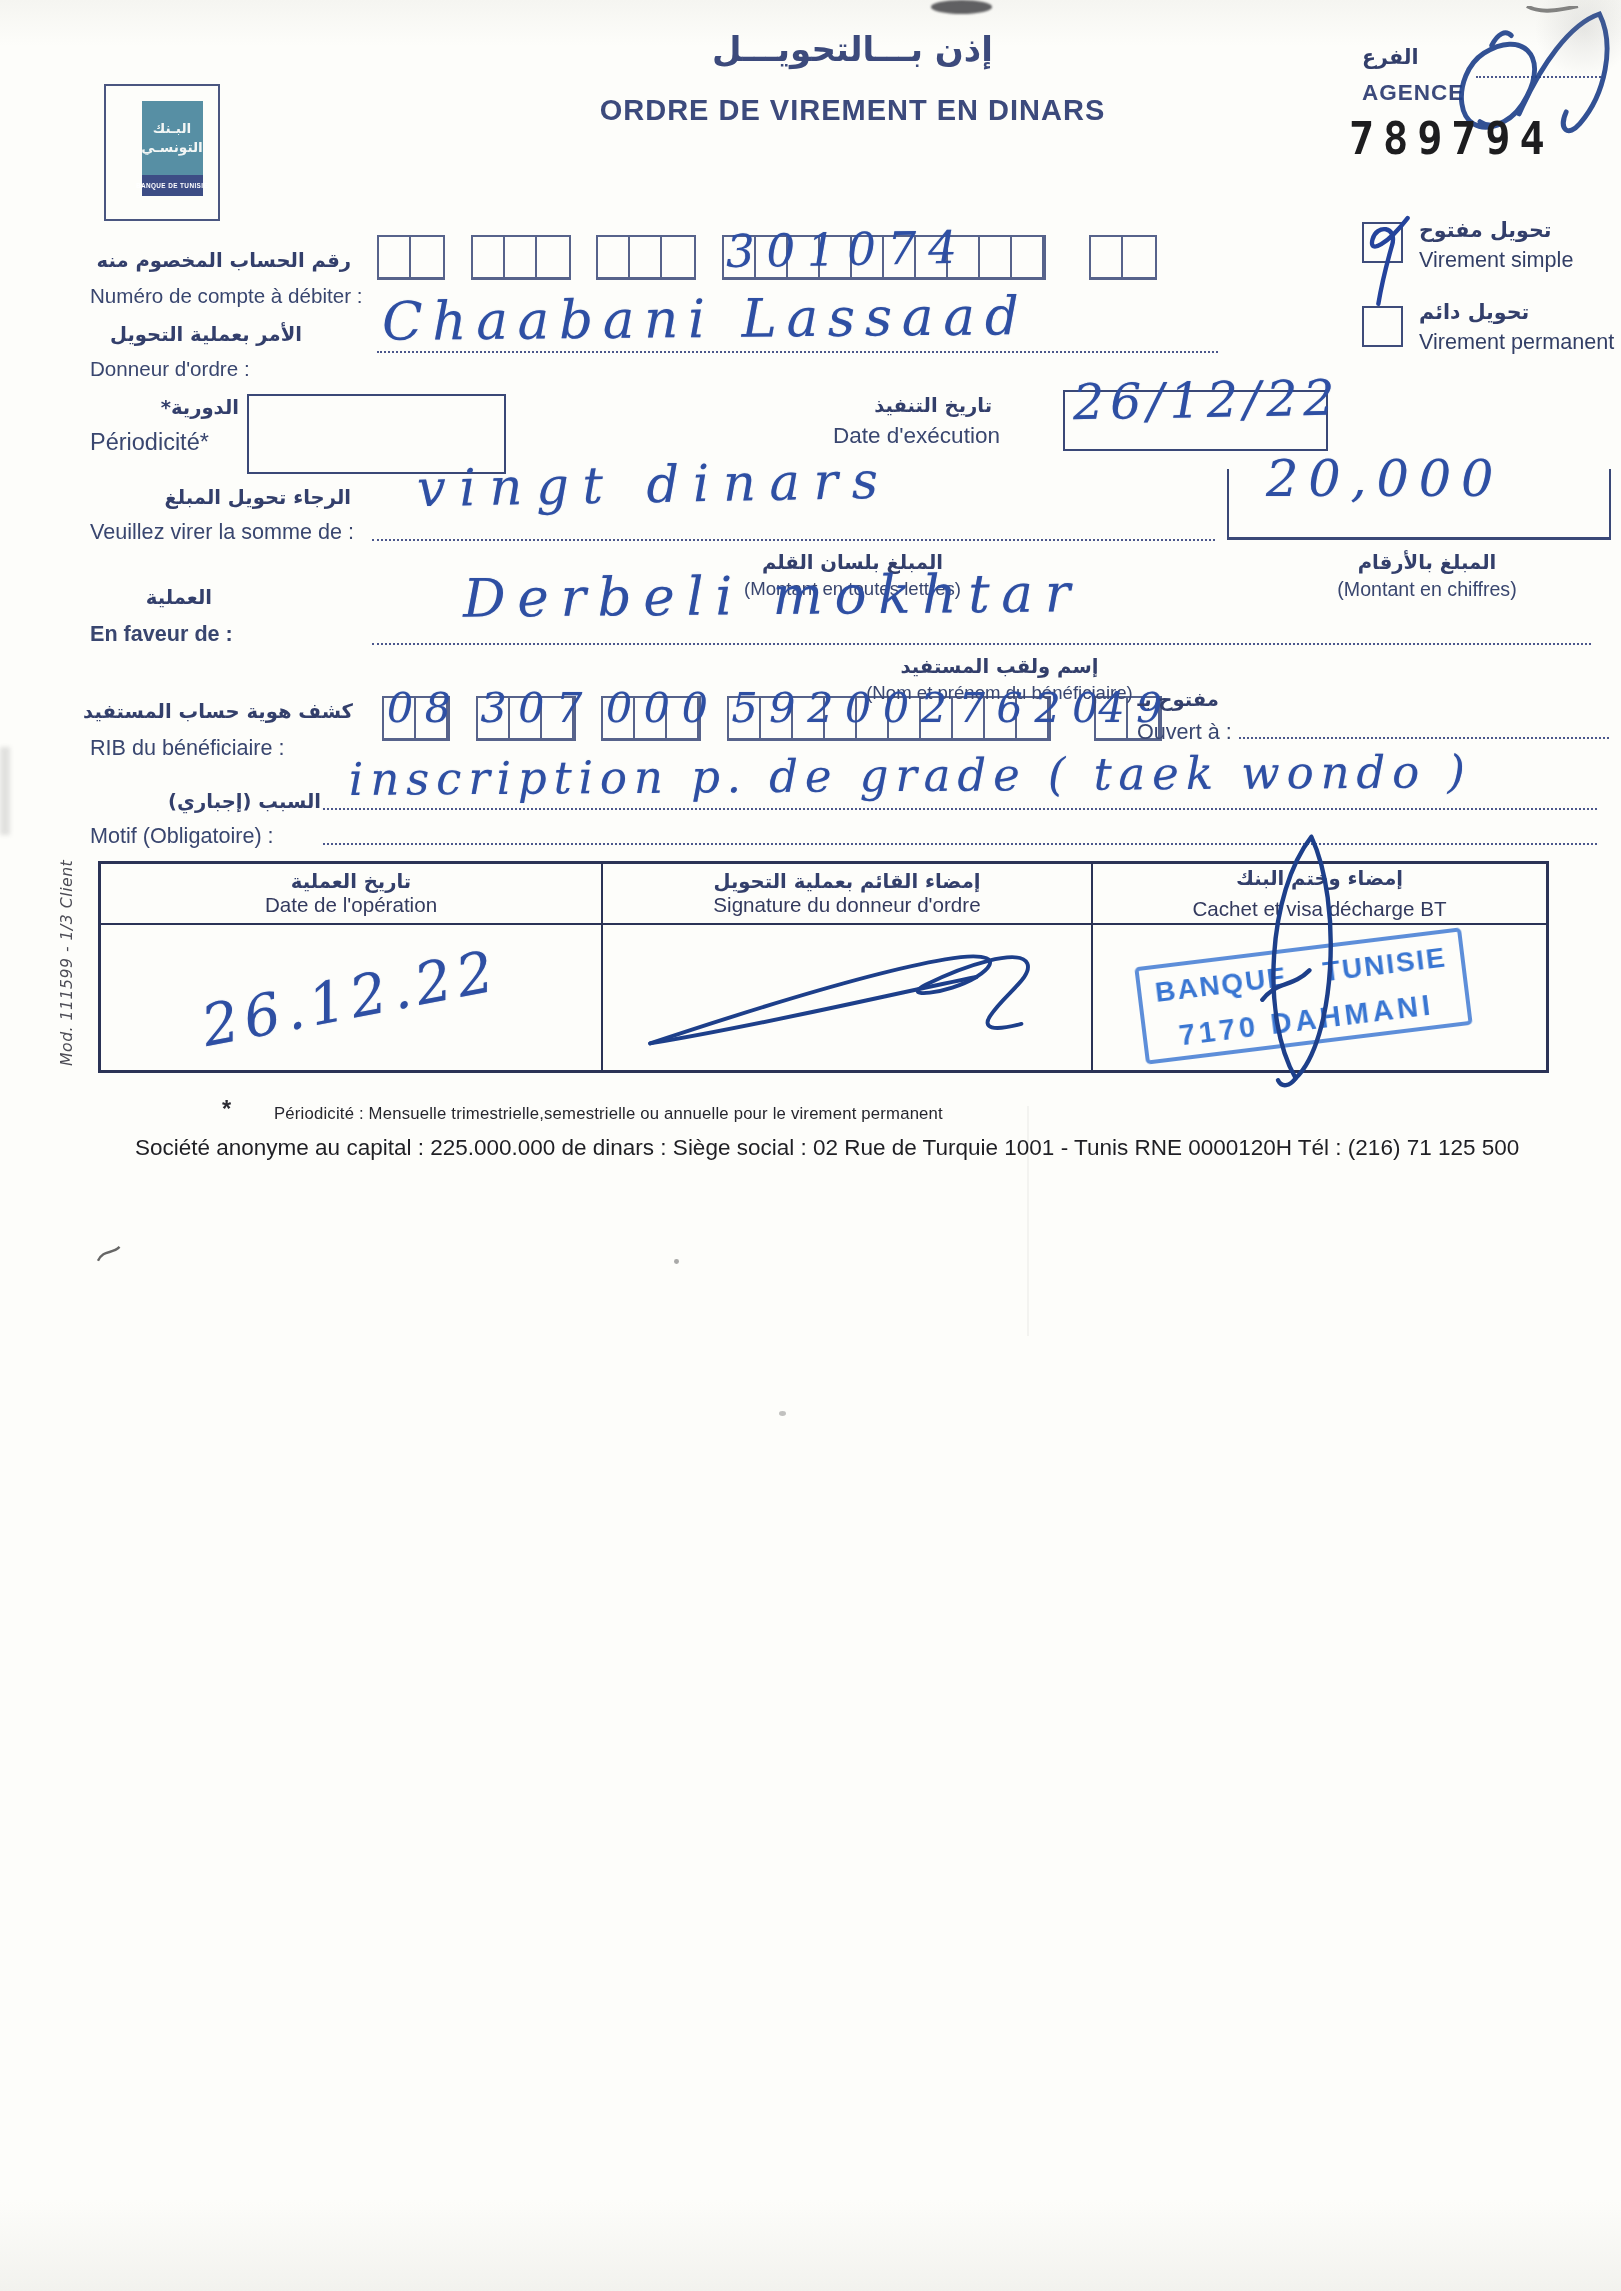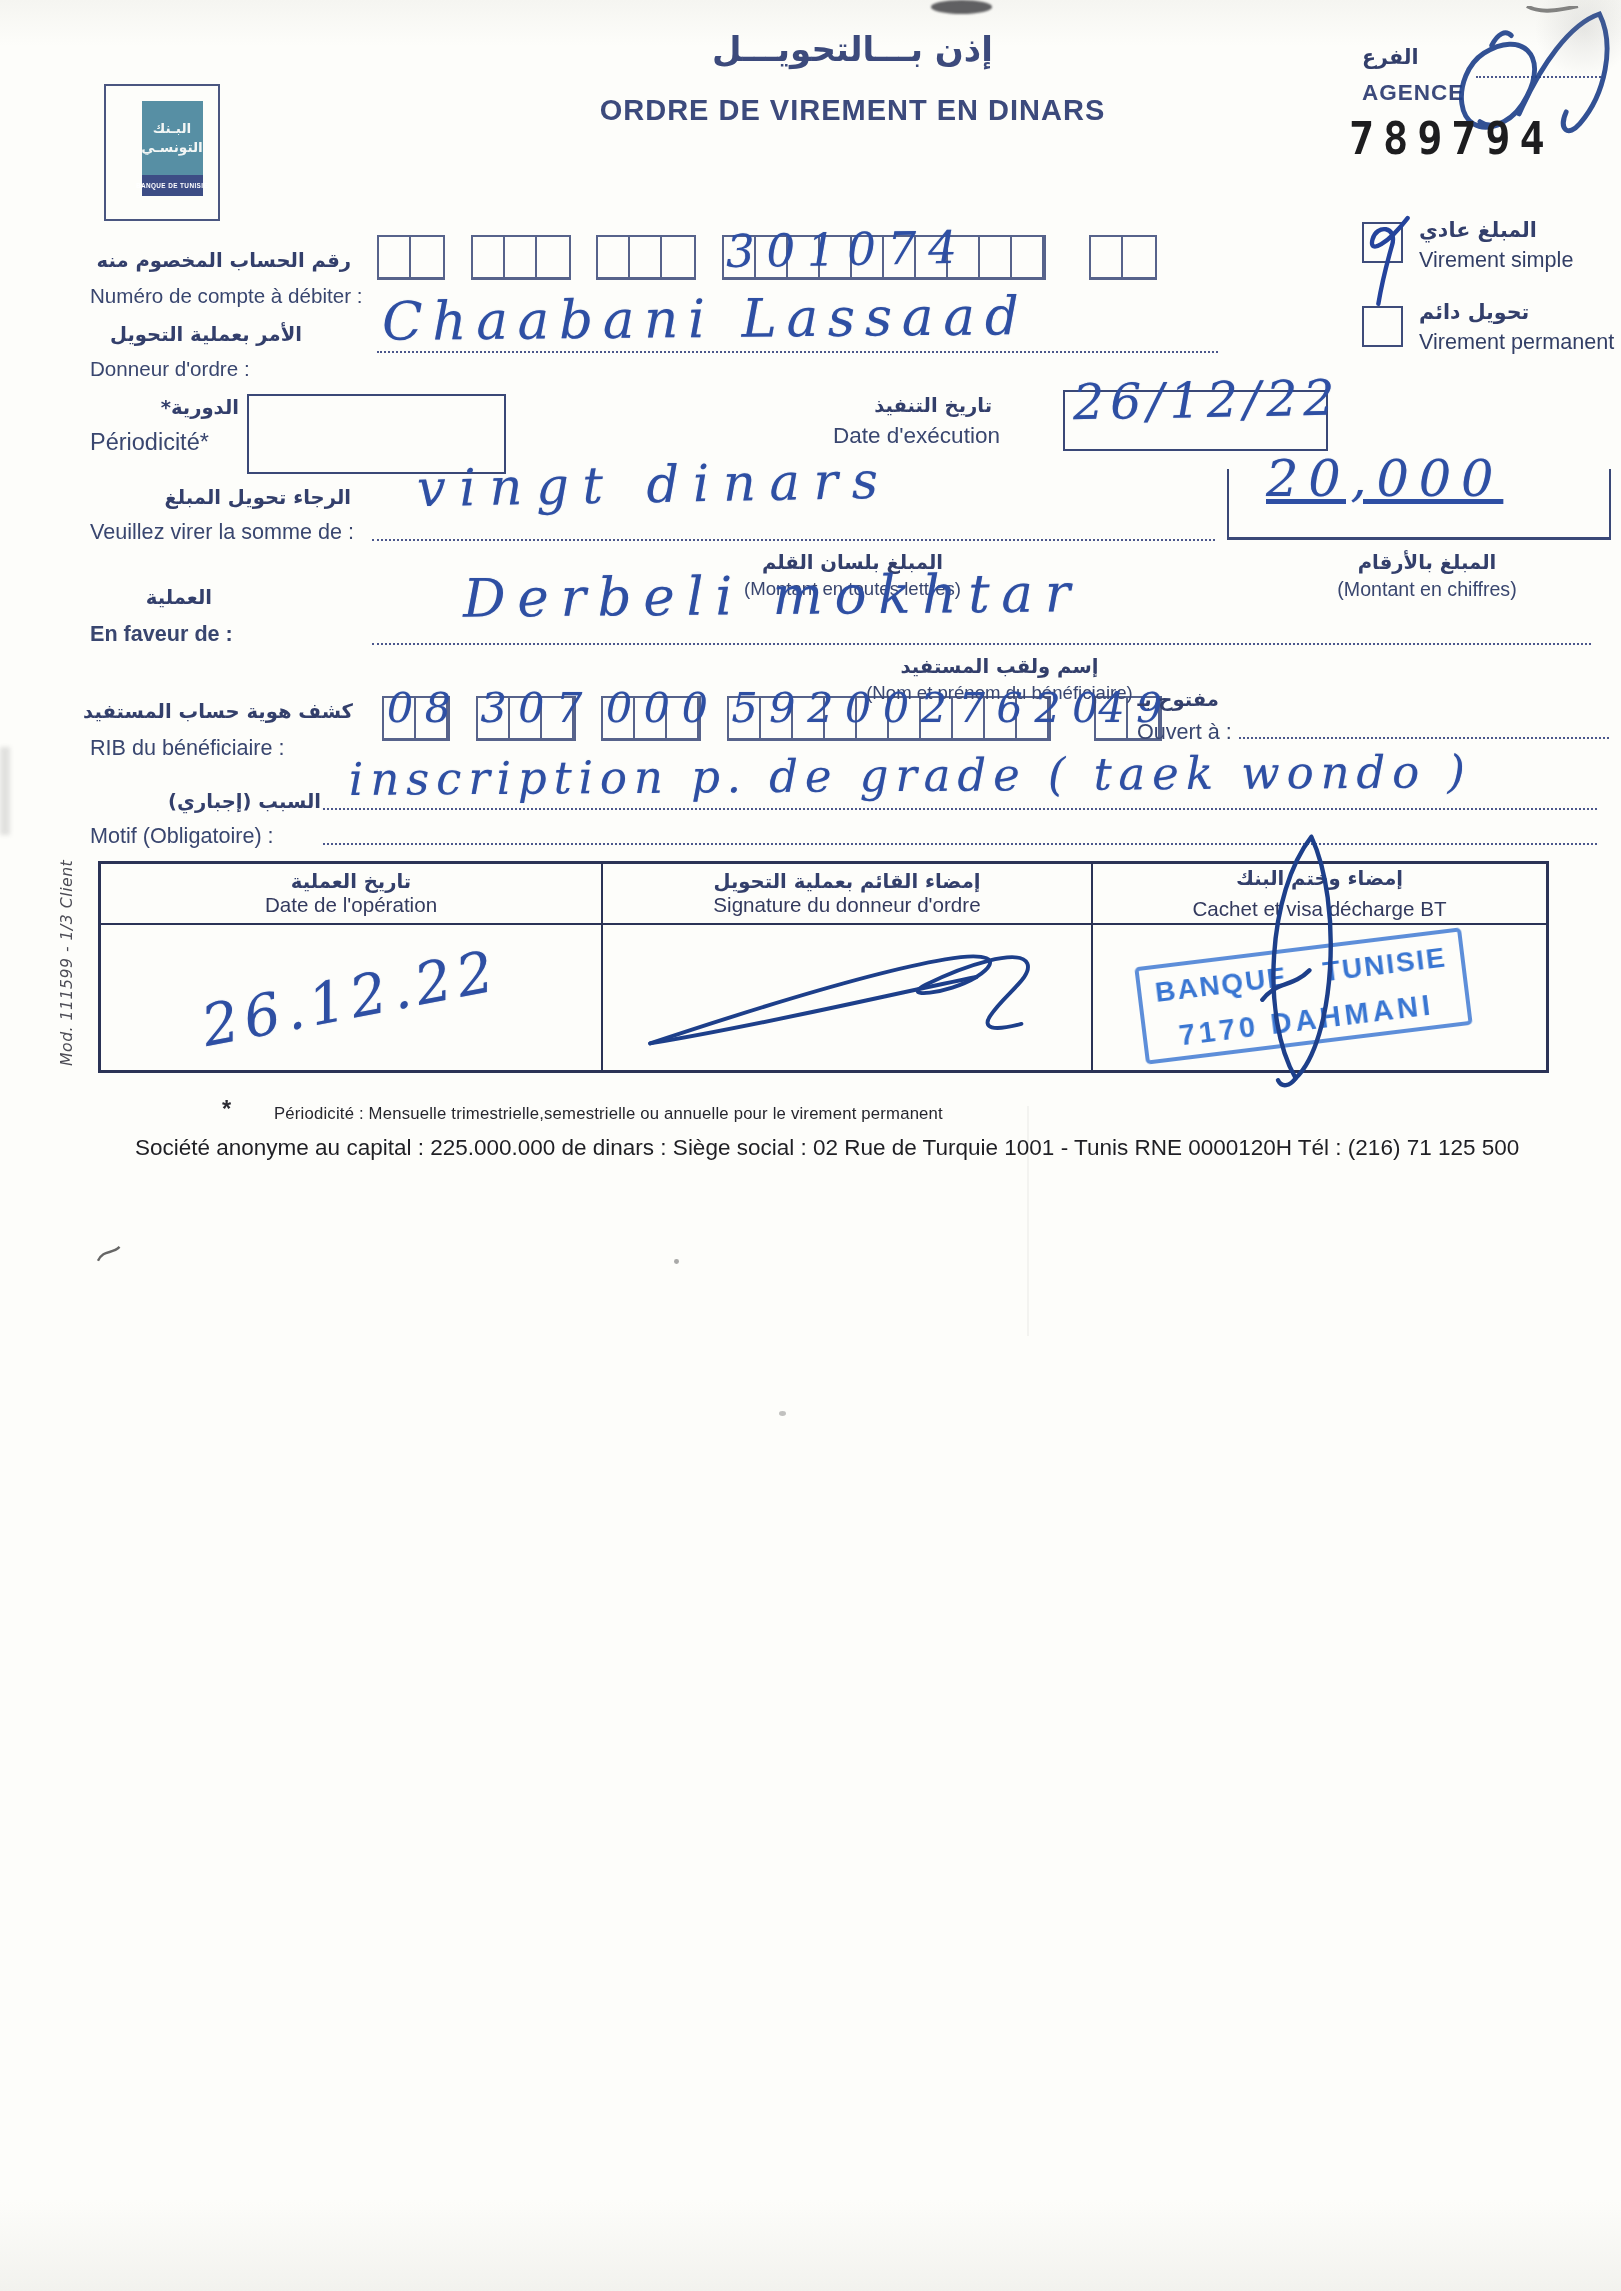--- a/index.html
+++ b/index.html
@@ -115,21 +115,21 @@
     </g>
     <path d="M 96 0 C 110 8 130 4 148 0" fill="none" stroke="#333" stroke-width="4" opacity=".6"></path>
   </svg>
 
   <div class="abs serial">789794</div>
 
   <div class="abs cbox" style="left:1362px; top:222px;"></div>
   <svg class="abs" style="left:1353px; top:208px;" width="78" height="102" viewBox="0 0 80 104">
     <path d="M 56 10 C 36 36 16 48 20 32 C 24 16 46 18 40 38 C 36 52 30 74 26 98" fill="none" stroke="#24439c" stroke-width="4.5" stroke-linecap="round"></path>
   </svg>
-  <div class="abs ar cb-label-ar" style="left:1419px; top:218px;">المبلغ عادي</div>
+  <div class="abs ar cb-label-ar" style="left:1419px; top:218px;">تحويل مفتوح</div>
   <div class="abs fr cb-label-fr" style="left:1419px; top:247px;">Virement simple</div>
 
   <div class="abs cbox" style="left:1362px; top:306px;"></div>
   <div class="abs ar cb-label-ar" style="left:1419px; top:300px;">تحويل دائم</div>
   <div class="abs fr cb-label-fr" style="left:1419px; top:329px;">Virement permanent</div>
 
   <div class="abs ar" style="left:90px; top:249px; width:261px; text-align:right; font-size:19.6px;">رقم الحساب المخصوم منه</div>
   <div class="abs fr" style="left:90px; top:284px; font-size:20.6px;">Numéro de compte à débiter :</div>
 
   <div class="abs comb-row" style="left:377px; top:235px;">
@@ -181,21 +181,21 @@
   <div class="abs hw" style="left:1073px; top:372px; font-size:49px; letter-spacing:5.9px; transform:rotate(-1deg);">26/12/22</div>
 
   <div class="abs ar" style="left:90px; top:486px; width:261px; text-align:right; font-size:19.6px;">الرجاء تحويل المبلغ</div>
   <div class="abs fr" style="left:90px; top:519px; font-size:21.6px;">Veuillez virer la somme de :</div>
   <div class="abs dotline" style="left:372px; top:539px; width:843px;"></div>
   <div class="abs hw" style="left:417px; top:455px; font-size:51px; letter-spacing:13.7px; transform:rotate(-1deg);">vingt dinars</div>
   <div class="abs ar" style="left:676px; top:551px; width:353px; text-align:center; font-size:19.6px;">المبلغ بلسان القلم</div>
   <div class="abs fr" style="left:676px; top:578px; width:353px; text-align:center; font-size:18.6px;">(Montant en toutes lettres)</div>
 
   <div class="abs openbox" style="left:1227px; top:469px; width:384px; height:71px;"></div>
-  <div class="abs hw" style="left:1266px; top:449px; font-size:51px; letter-spacing:9.8px;text-decoration:underline;">20,000</div>
+  <div class="abs hw" style="left:1266px; top:449px; font-size:51px; letter-spacing:9.8px;">20,000</div>
   <div class="abs ar" style="left:1284px; top:551px; width:286px; text-align:center; font-size:19.6px;">المبلغ بالأرقام</div>
   <div class="abs fr" style="left:1284px; top:578px; width:286px; text-align:center; font-size:19.6px;">(Montant en chiffres)</div>
 
   <div class="abs ar" style="left:90px; top:586px; width:122px; text-align:right; font-size:19.6px;">العملية</div>
   <div class="abs fr" style="left:90px; top:621px; font-size:21.6px;font-weight:bold;">En faveur de :</div>
   <div class="abs dotline" style="left:372px; top:643px; width:1219px;"></div>
   <div class="abs hw" style="left:463px; top:565px; font-size:53px; letter-spacing:11.8px; transform:rotate(-.5deg);">Derbeli mokhtar</div>
   <div class="abs ar" style="left:823px; top:655px; width:353px; text-align:center; font-size:19.6px;">إسم ولقب المستفيد</div>
   <div class="abs fr" style="left:823px; top:682px; width:353px; text-align:center; font-size:18.6px;">(Nom et prénom du bénéficiaire)</div>
 

